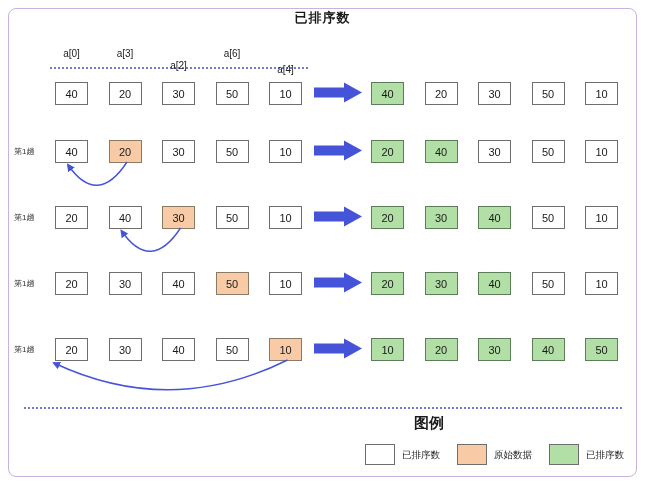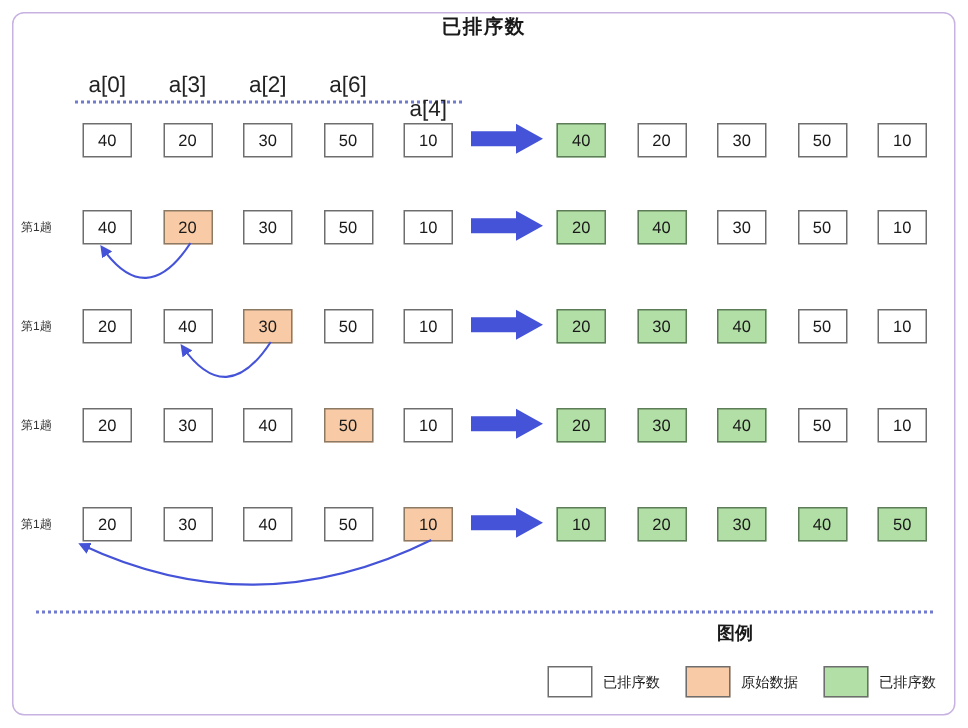--- a/index.html
+++ b/index.html
@@ -23,42 +23,42 @@
   #frame{
     position:absolute;left:8px;top:8px;width:627px;height:467px;
     border:1px solid var(--frame-border);border-radius:8px;background:#fff;
   }
   .abs{position:absolute;}
   #title{
     left:0;top:9px;width:645px;text-align:center;
     font-size:13px;font-weight:bold;letter-spacing:1px;
   }
   .hdr{
-    top:48px;width:43px;text-align:center;font-size:15px;color:#222;
+    top:48px;width:43px;text-align:center;font-size:10px;color:#222;
   }
   .dotted{
     border-top:2px dotted var(--dot-blue);height:0;
   }
   #hdr-line{left:50px;top:67px;width:258px;}
   #legend-line{left:24px;top:407px;width:598px;}
   .pass-label{
     width:38px;font-size:8px;color:#333;text-align:left;white-space:nowrap;
   }
   .vbox{
     width:33px;height:23px;box-sizing:border-box;
     border:1px solid var(--box-border);background:var(--fill-original);
     display:flex;align-items:center;justify-content:center;
     font-size:11px;color:var(--ink);
   }
   .vbox.operated{background:var(--fill-operated);border-color:var(--operated-border);}
   .vbox.sorted{background:var(--fill-sorted);border-color:var(--sorted-border);}
   #overlay{left:0;top:0;width:645px;height:485px;pointer-events:none;}
   #legend-title{
-    left:432px;top:414px;width:70px;text-align:right;
-    font-size:12px;font-weight:bold;
+    left:414px;top:414px;width:70px;text-align:left;
+    font-size:15px;font-weight:bold;
   }
   .legend-swatch{
     width:30px;height:21px;box-sizing:border-box;top:444px;
     border:1px solid var(--box-border);
   }
   .legend-label{
     top:449px;font-size:9.5px;color:#222;white-space:nowrap;
   }
 </style>
 </head>
@@ -67,21 +67,21 @@
 <div id="frame"></div>
 
 <div id="title" class="abs">已排序数</div>
 
 <div id="hdr-line" class="abs dotted"></div>
 <div id="legend-line" class="abs dotted"></div>
 
 <div id="rows-layer" class="abs" style="left:0;top:0;width:645px;height:485px;">
     <div class="abs hdr" style="left: 50px; top: 48px;">a[0]</div>
     <div class="abs hdr" style="left: 103.5px; top: 48px;">a[3]</div>
-    <div class="abs hdr" style="left: 157px; top: 48px; text-align: center;">a[2]</div>
+    <div class="abs hdr" style="left: 157px; top: 60px; text-align: center;">a[2]</div>
     <div class="abs hdr" style="left: 210.5px; top: 48px;">a[6]</div>
     <div class="abs hdr" style="left: 264px; top: 64px;">a[4]</div>
     <div class="abs vbox original" style="left: 55px; top: 82px;">40</div>
     <div class="abs vbox original" style="left: 108.5px; top: 82px;">20</div>
     <div class="abs vbox original" style="left: 162px; top: 82px;">30</div>
     <div class="abs vbox original" style="left: 215.5px; top: 82px;">50</div>
     <div class="abs vbox original" style="left: 269px; top: 82px;">10</div>
     <div class="abs vbox sorted" style="left: 371px; top: 82px;">40</div>
     <div class="abs vbox original" style="left: 424.5px; top: 82px;">20</div>
     <div class="abs vbox original" style="left: 478px; top: 82px;">30</div>

